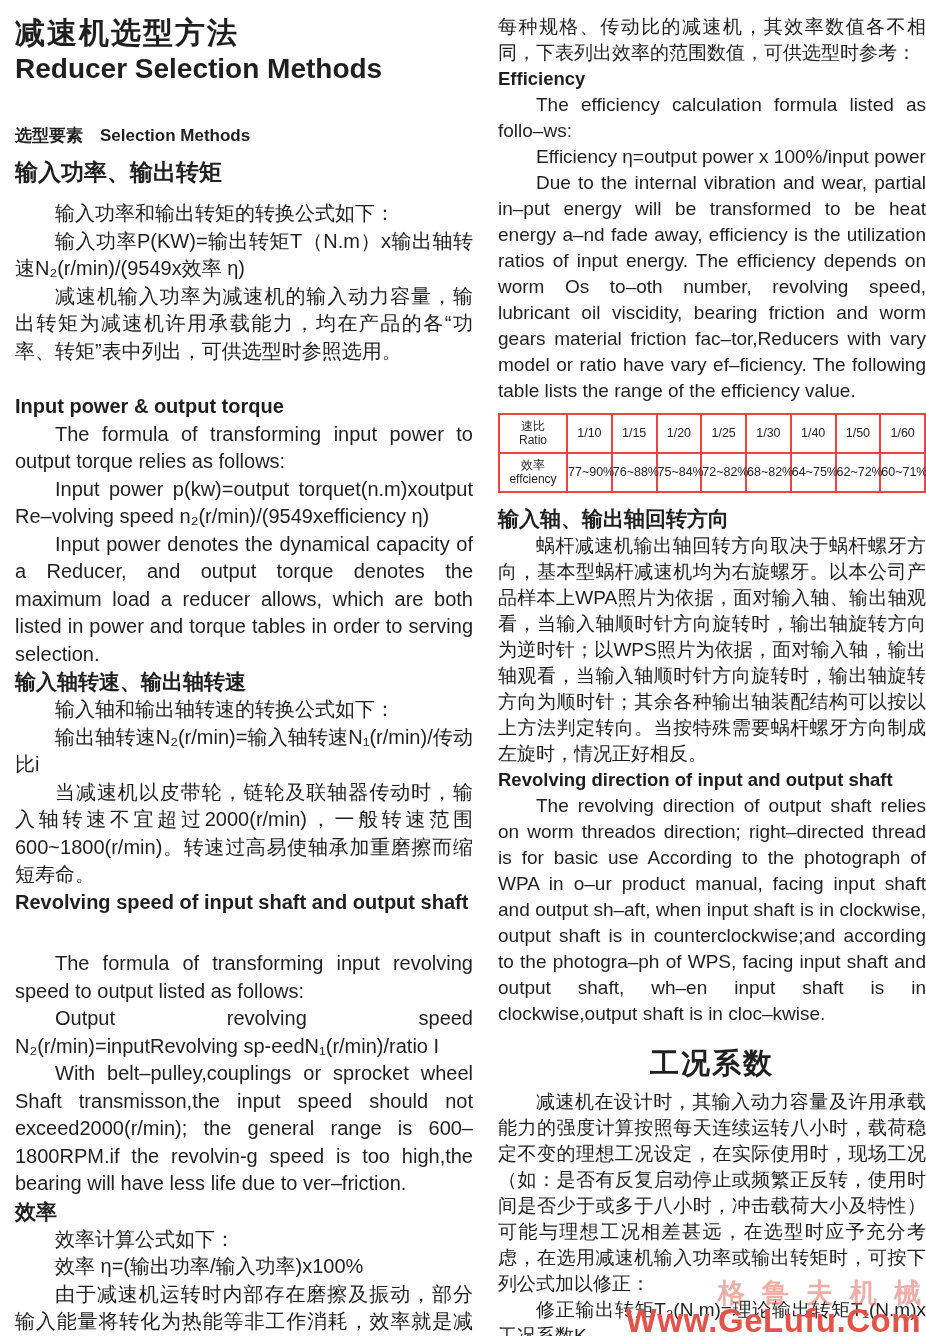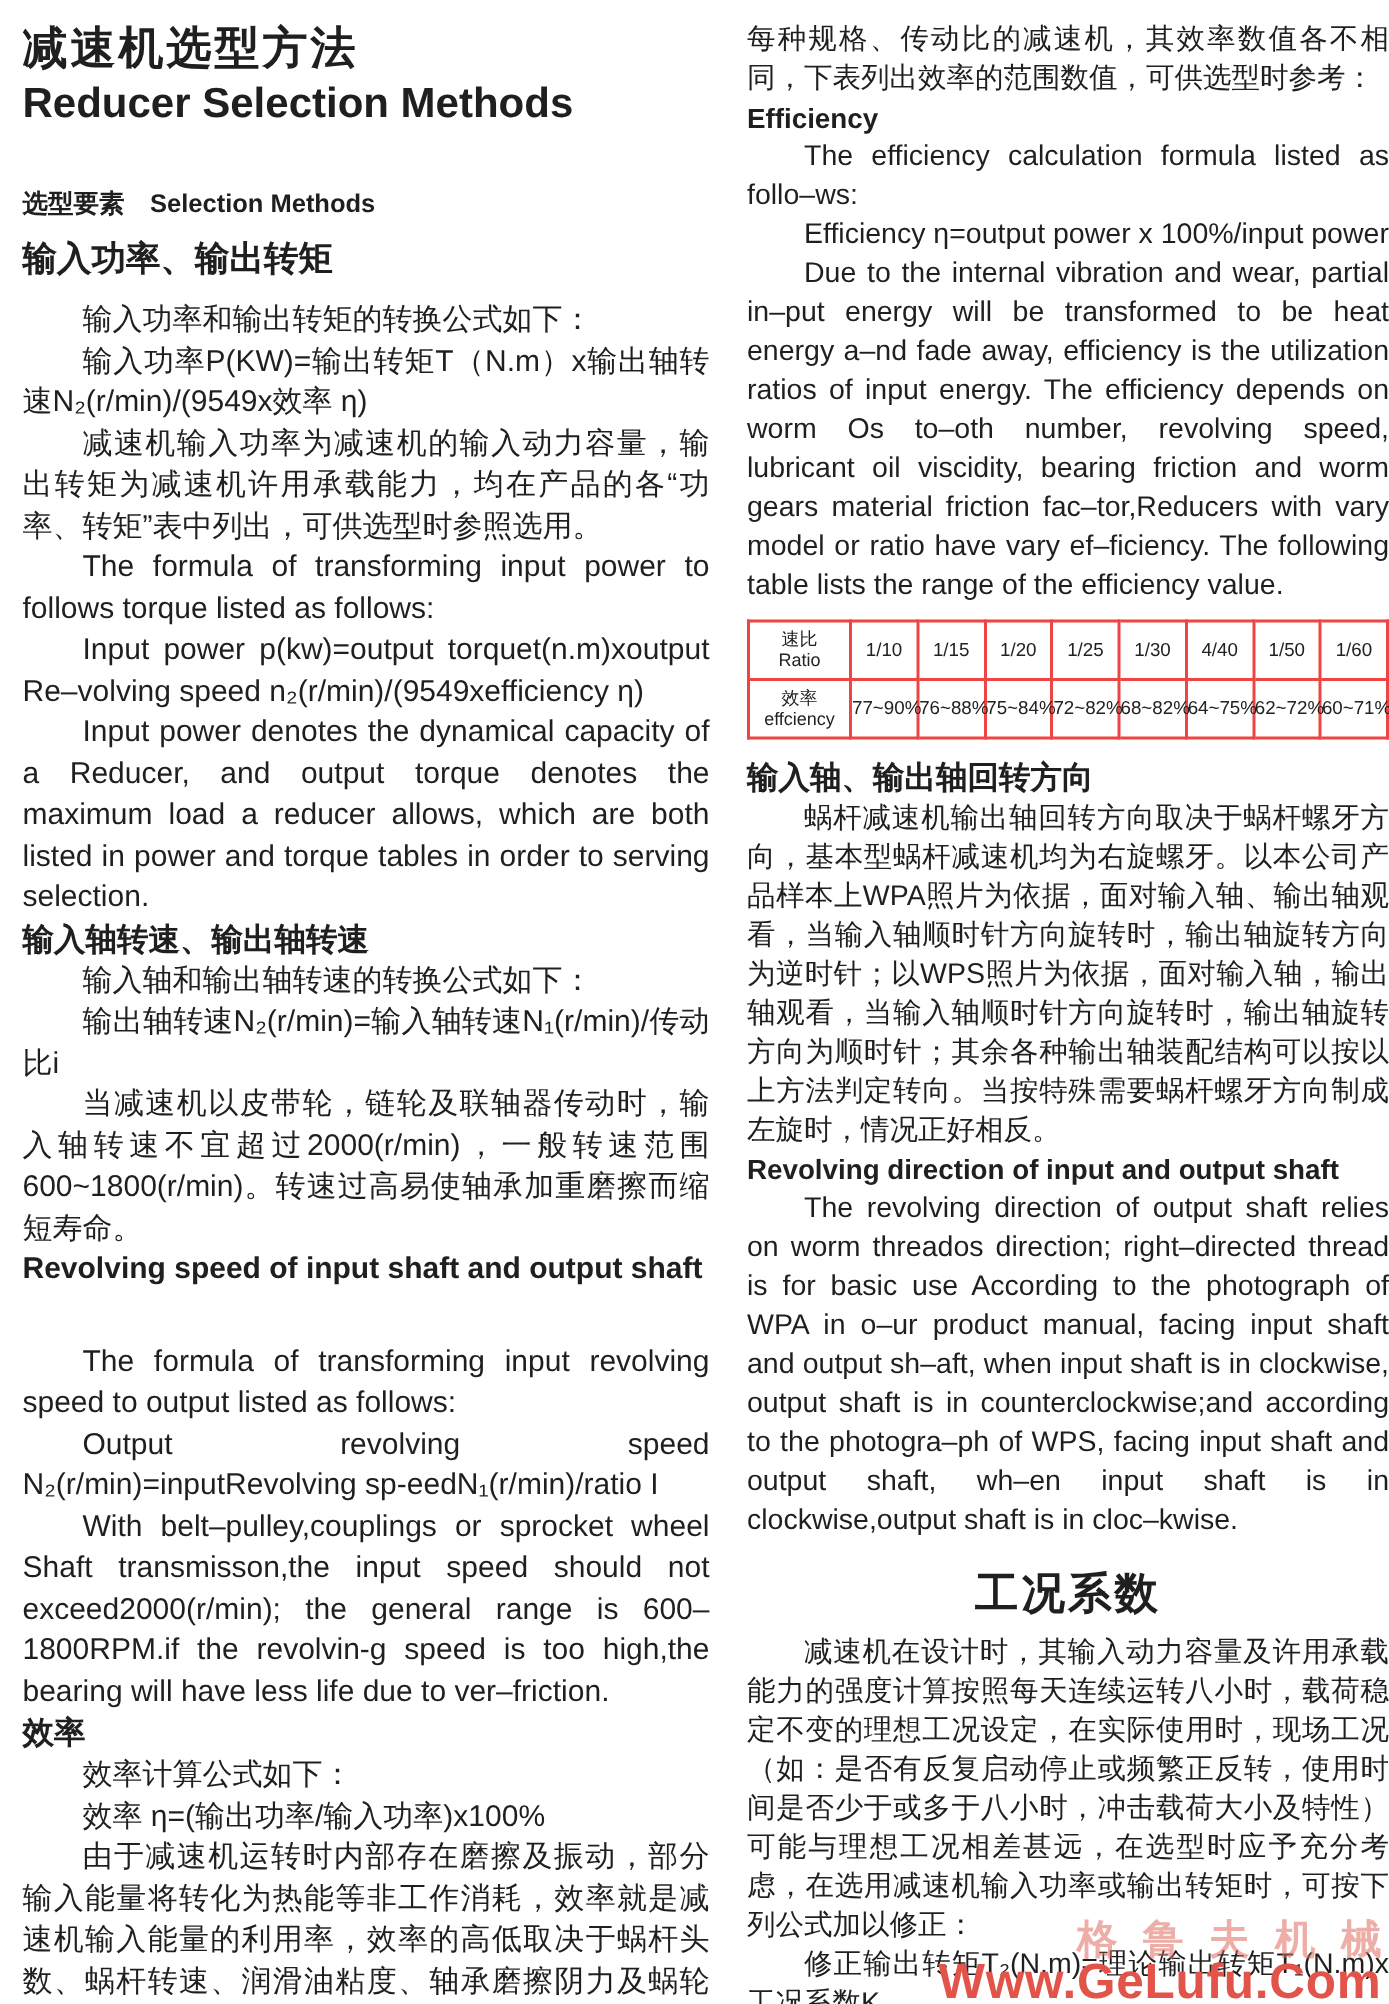--- a/index.html
+++ b/index.html
@@ -65,21 +65,22 @@
     <h1 class="title-zh">减速机选型方法</h1>
     <h1 class="title-en">Reducer Selection Methods</h1>
 
     <h2 class="h2">选型要素　Selection Methods</h2>
     <h2 class="h3">输入功率、输出转矩</h2>
 
     <p class="ind">输入功率和输出转矩的转换公式如下：</p>
     <p class="ind">输入功率P(KW)=输出转矩T（N.m）x输出轴转速N₂(r/min)/(9549x效率 η)</p>
     <p class="ind">减速机输入功率为减速机的输入动力容量，输出转矩为减速机许用承载能力，均在产品的各“功率、转矩”表中列出，可供选型时参照选用。</p>
 
-    <p class="ind">The formula of transforming input power to follows torque listed as follows:</p>
+    <h3 class="h-en mt-lg">Input power &amp; output torque</h3>
+    <p class="ind">The formula of transforming input power to output torque relies as follows:</p>
     <p class="ind">Input power p(kw)=output torquet(n.m)xoutput Re–volving speed n₂(r/min)/(9549xefficiency η)</p>
     <p class="ind">Input power denotes the dynamical capacity of a Reducer, and output torque denotes the maximum load a reducer allows, which are both listed in power and torque tables in order to serving selection.</p>
 
     <h3 class="h-zh">输入轴转速、输出轴转速</h3>
     <p class="ind">输入轴和输出轴转速的转换公式如下：</p>
     <p class="ind">输出轴转速N₂(r/min)=输入轴转速N₁(r/min)/传动比i</p>
     <p class="ind">当减速机以皮带轮，链轮及联轴器传动时，输入轴转速不宜超过2000(r/min)，一般转速范围600~1800(r/min)。转速过高易使轴承加重磨擦而缩短寿命。</p>
 
     <h3 class="h-en">Revolving speed of input shaft and output shaft</h3>
     <p class="ind after-gap">The formula of transforming input revolving speed to output listed as follows:</p>
@@ -103,21 +104,21 @@
     <table class="eff">
       <tbody>
           <tr>
         <td class="lblcell">速比
 Ratio</td>
         <td>1/10</td>
         <td>1/15</td>
         <td>1/20</td>
         <td>1/25</td>
         <td>1/30</td>
-        <td>4/40</td>
+        <td>1/40</td>
         <td>1/50</td>
         <td>1/60</td>
       </tr>
       <tr>
         <td class="lblcell">效率
 effciency</td>
         <td>77~90%</td>
         <td>76~88%</td>
         <td>75~84%</td>
         <td>72~82%</td>

